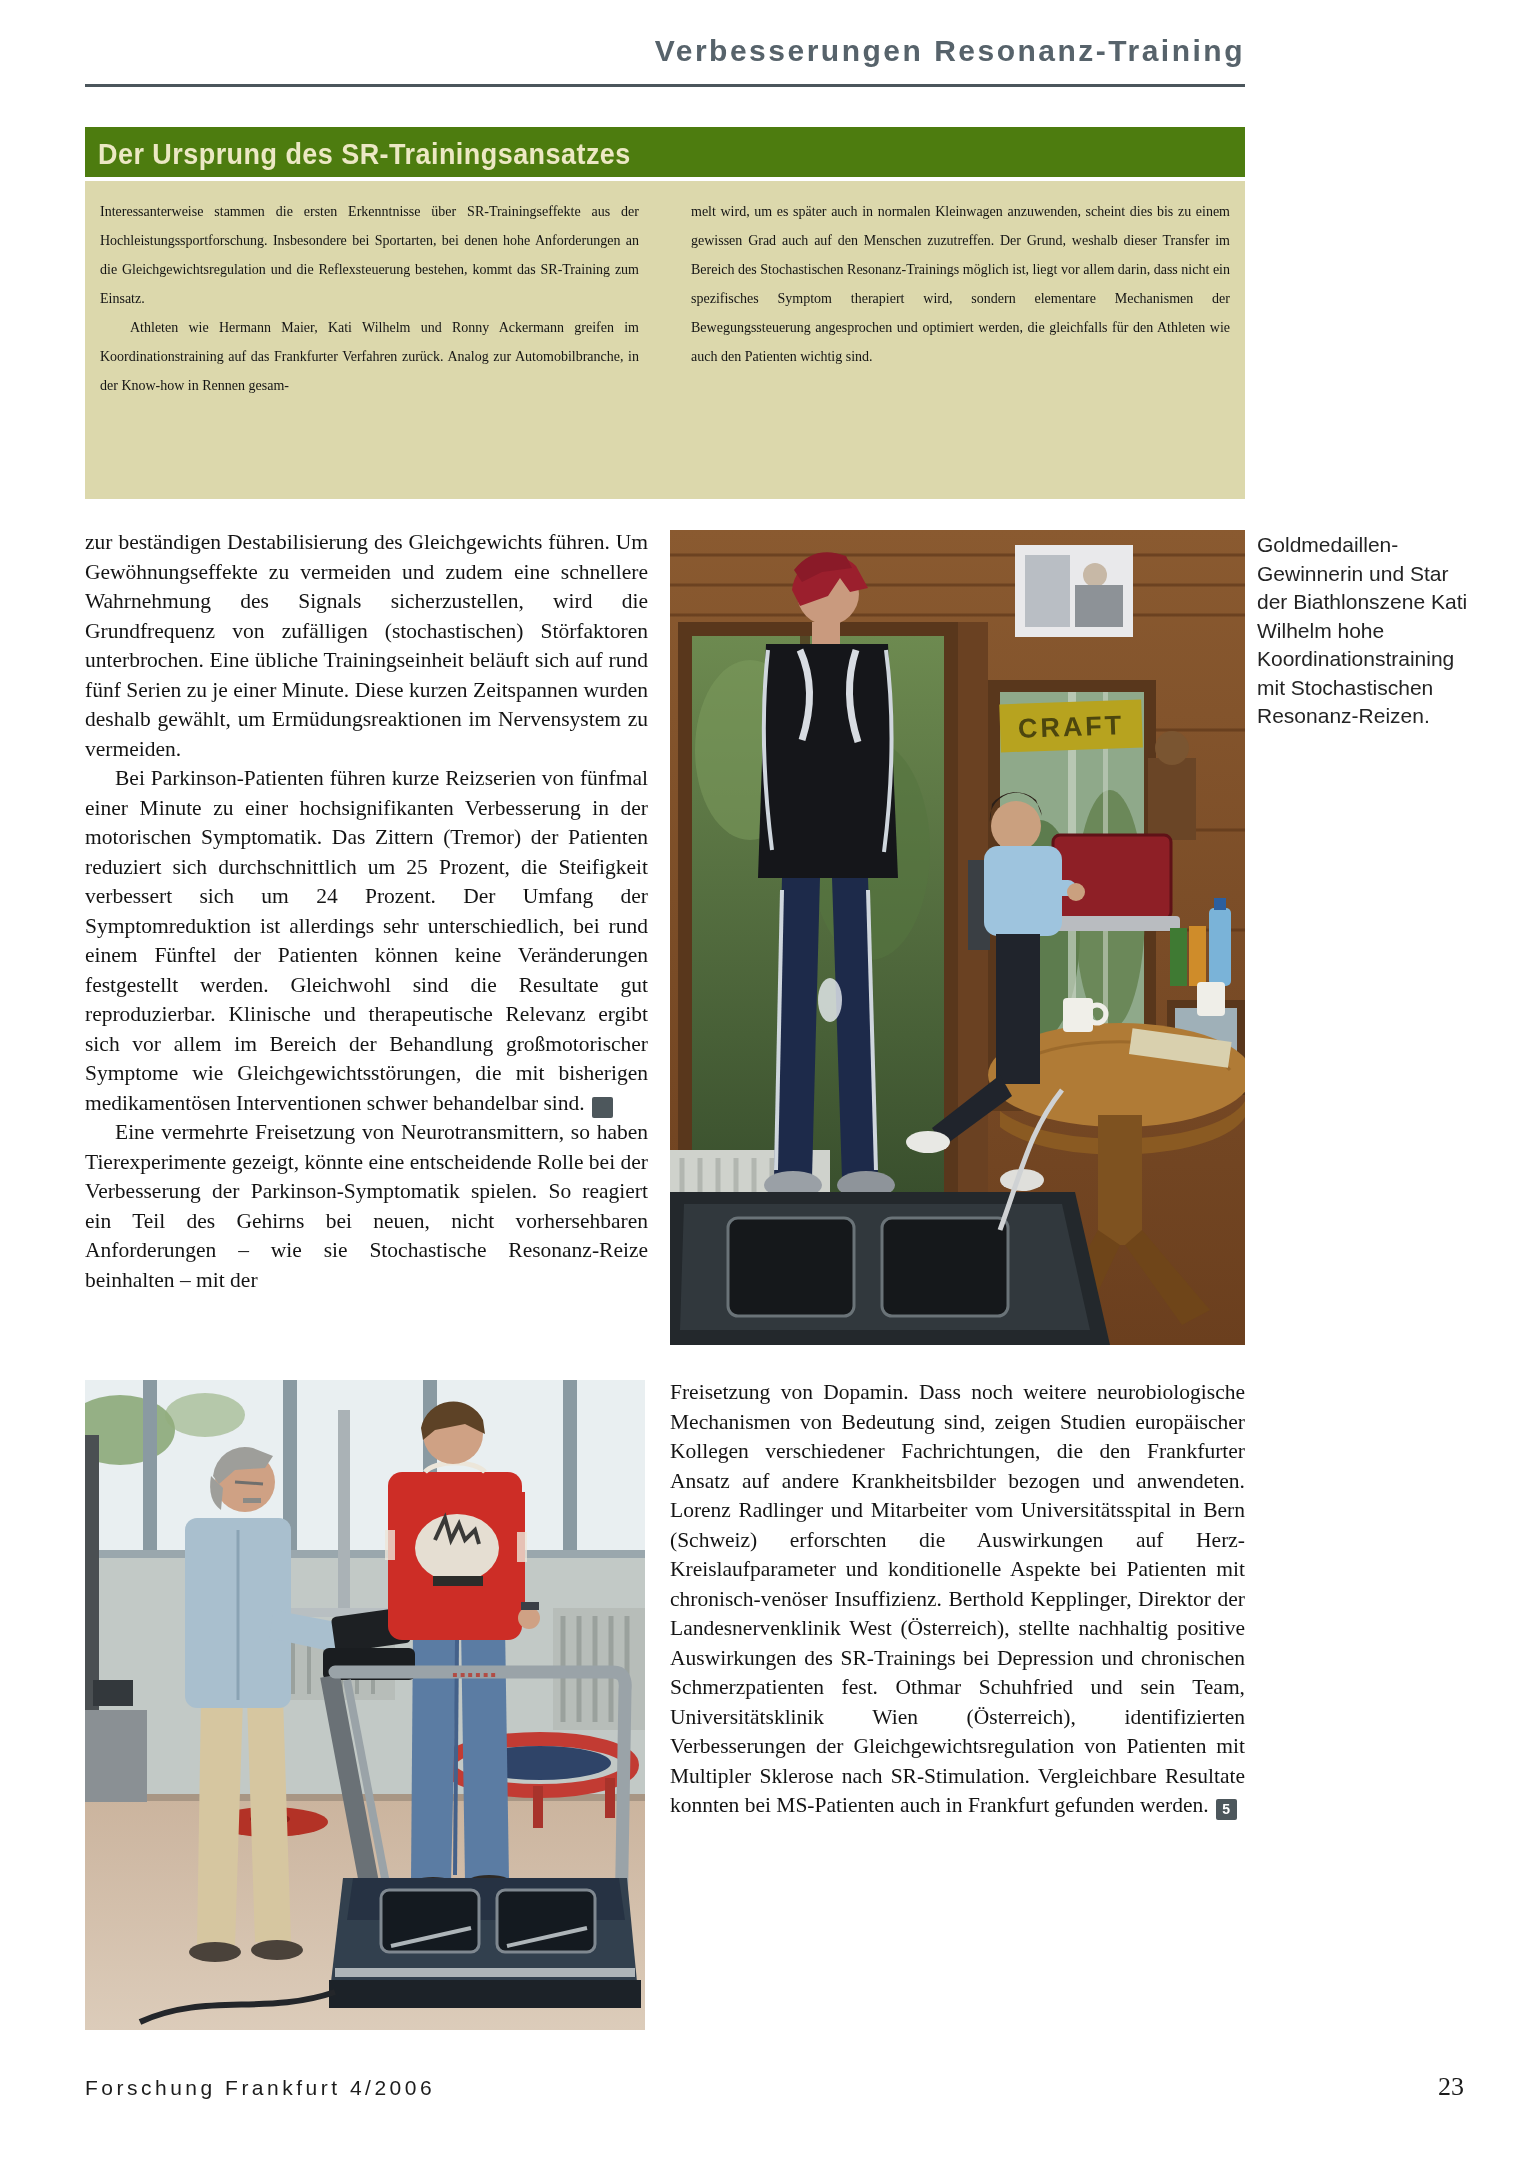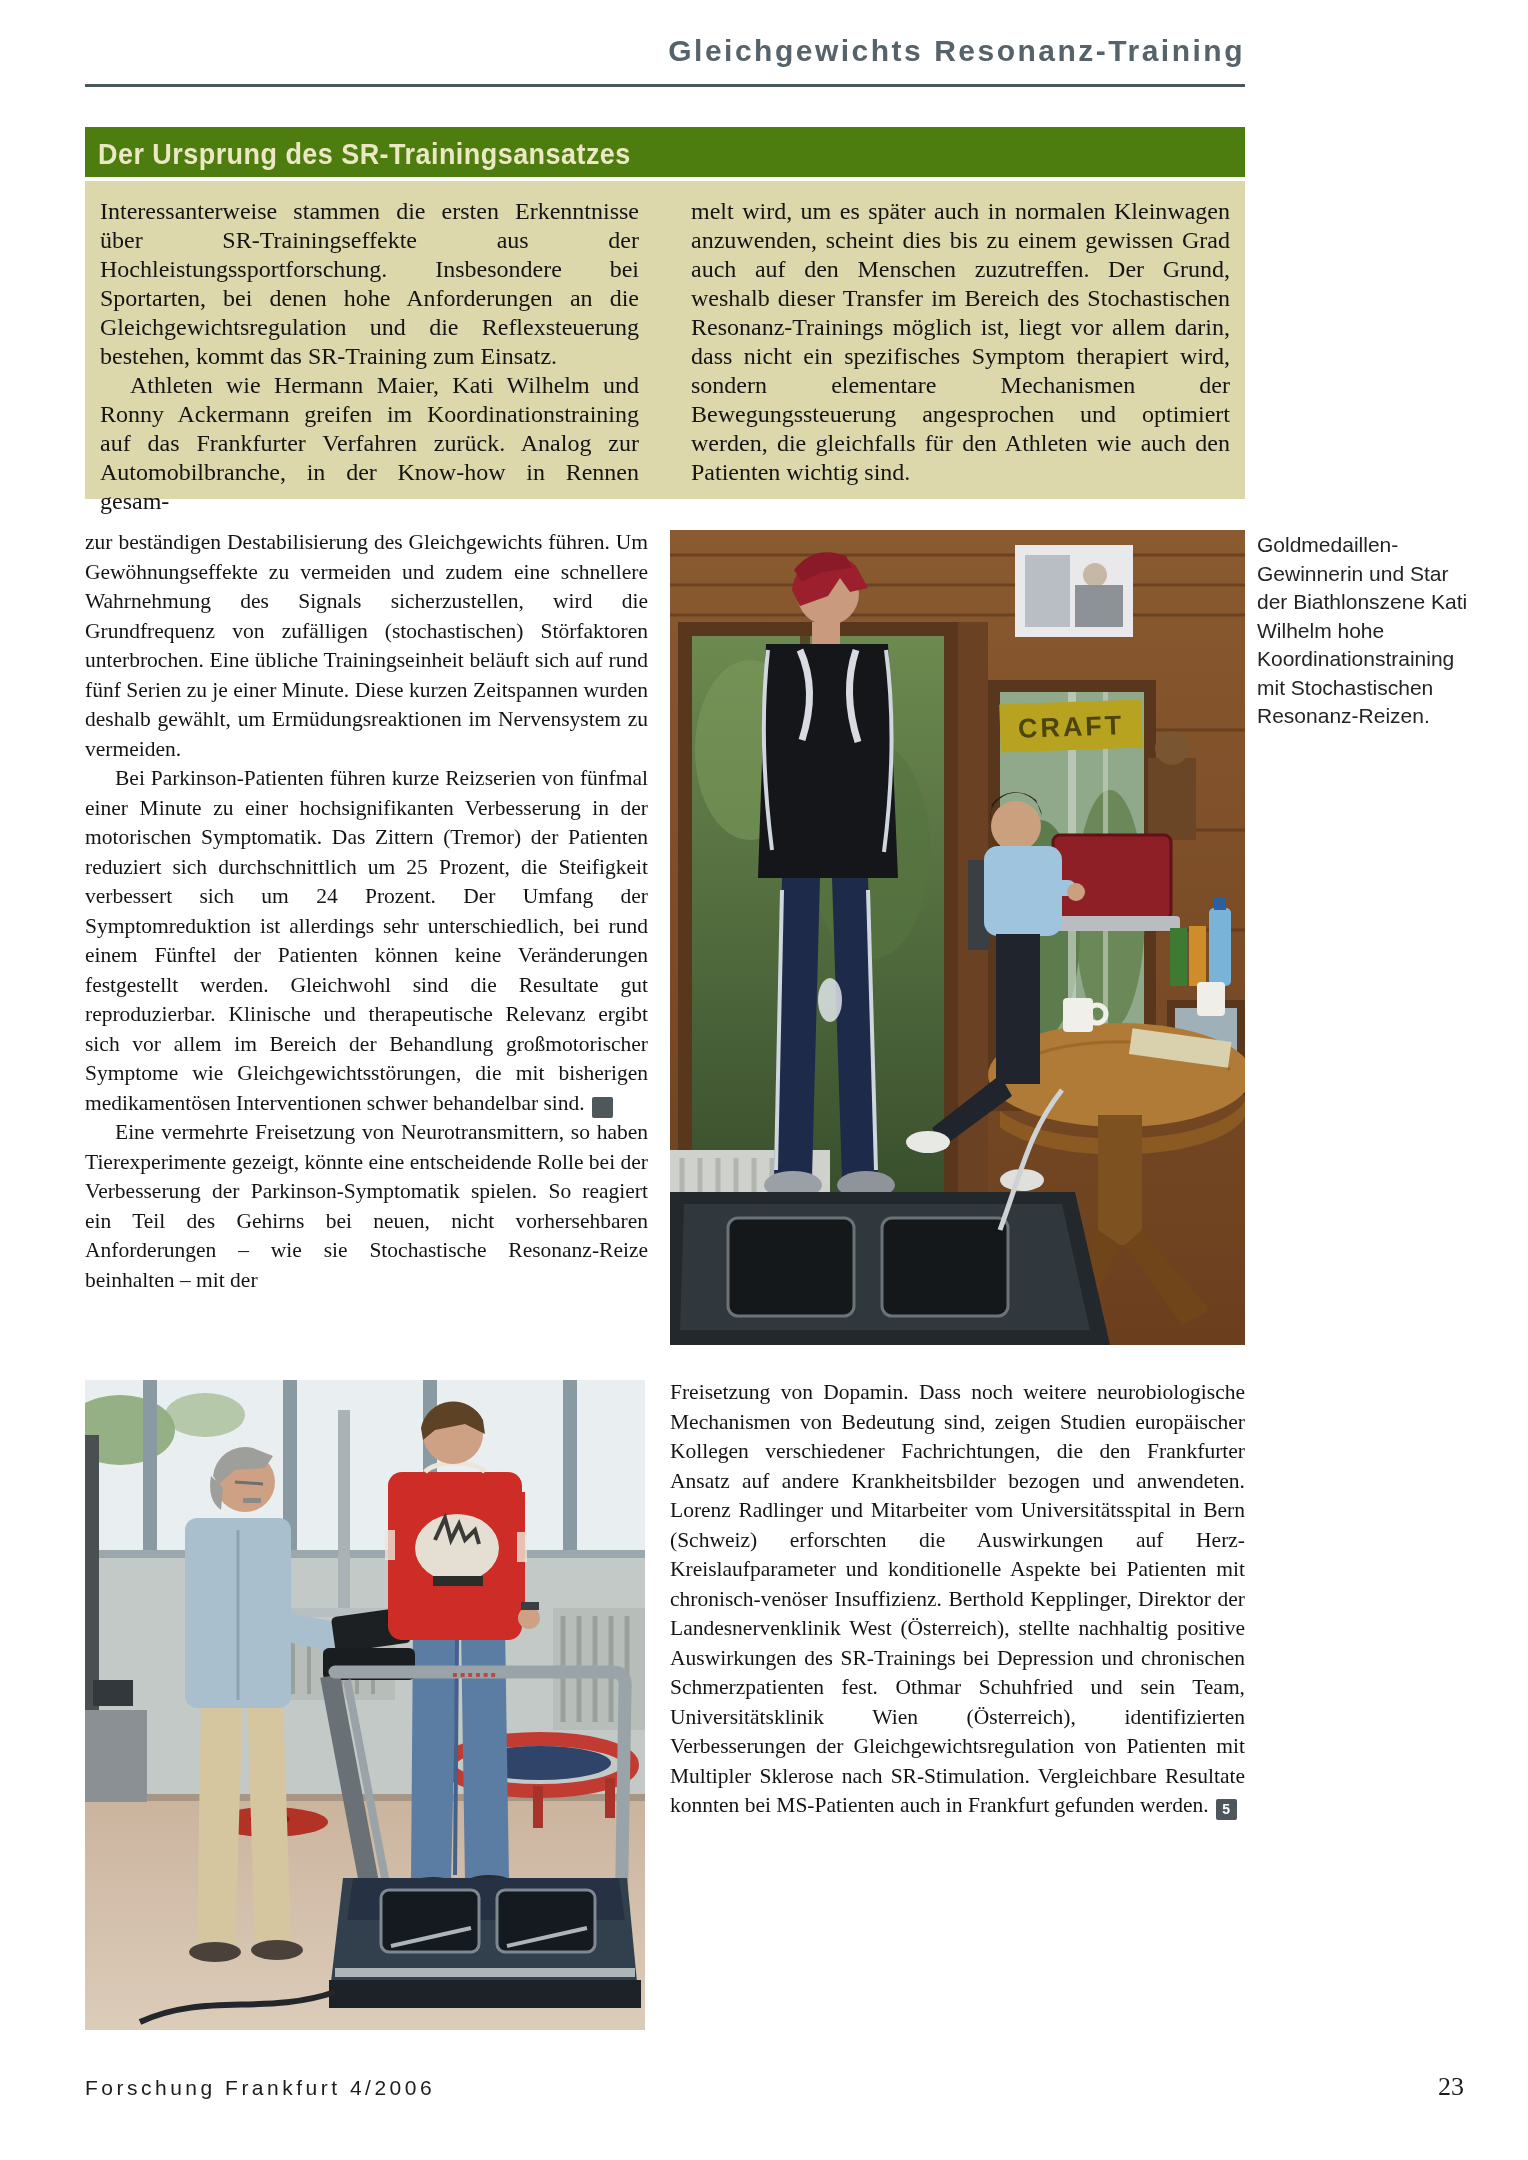--- a/index.html
+++ b/index.html
@@ -31,21 +31,21 @@
   .infobox-body{
     position:absolute;left:85px;top:181px;width:1160px;height:318px;background:#dcd8ac;
     box-sizing:border-box;padding:16px 15px 0 15px;display:flex;column-gap:52px;
   }
   .infobox-col{width:539px;}
   
   .serif-text{
     font-size:21.5px;line-height:29.5px;text-align:justify;
     hyphens:auto;-webkit-hyphens:auto;
   }
-  .infobox-col p{margin:0;font-size:24px;line-height:29px;text-align:justify;hyphens:auto;}
+  .infobox-col p{margin:0;font-size:14px;line-height:29px;text-align:justify;hyphens:auto;}
   .indent{text-indent:30px;}
   p{margin:0;}
   .col-left-main{position:absolute;left:85px;top:528px;width:563px;}
   .col-right-main{position:absolute;left:670px;top:1378px;width:575px;}
   .ref{
     display:inline-block;width:21px;height:21px;background:#4d575c;color:#ffffff;
     font-family:"Liberation Sans","DejaVu Sans",sans-serif;font-weight:700;font-size:14px;
     line-height:21px;text-align:center;border-radius:2px;margin-left:7px;vertical-align:-2px;
   }
   
@@ -70,21 +70,21 @@
     position:absolute;right:64px;top:2072px;
     font-family:Liberation Serif, serif;
     font-size:26px;color:#1c1c1c;
   }
 </style>
 </head>
 <body>
 
 <div class="page">
 
-  <div class="header-title">Gleichgewichts Resonanz-Training</div>
+  <div class="header-title">Verbesserungen Resonanz-Training</div>
   <div class="header-rule"></div>
 
   <div class="infobox-bar">
     <span class="bar-text">Der Ursprung des SR-Trainingsansatzes</span>
   </div>
   <div class="infobox-body">
     <div class="infobox-col">
       <p>Interessanterweise stammen die ersten Erkenntnisse über SR-Trainingseffekte aus der Hochleistungssportforschung. Insbesondere bei Sportarten, bei denen hohe Anforderungen an die Gleichgewichtsregulation und die Reflexsteuerung bestehen, kommt das SR-Training zum Einsatz.</p>
       <p class="indent">Athleten wie Hermann Maier, Kati Wilhelm und Ronny Ackermann greifen im Koordinationstraining auf das Frankfurter Verfahren zurück. Analog zur Automobilbranche, in der Know-how in Rennen gesam-</p>
     </div>

